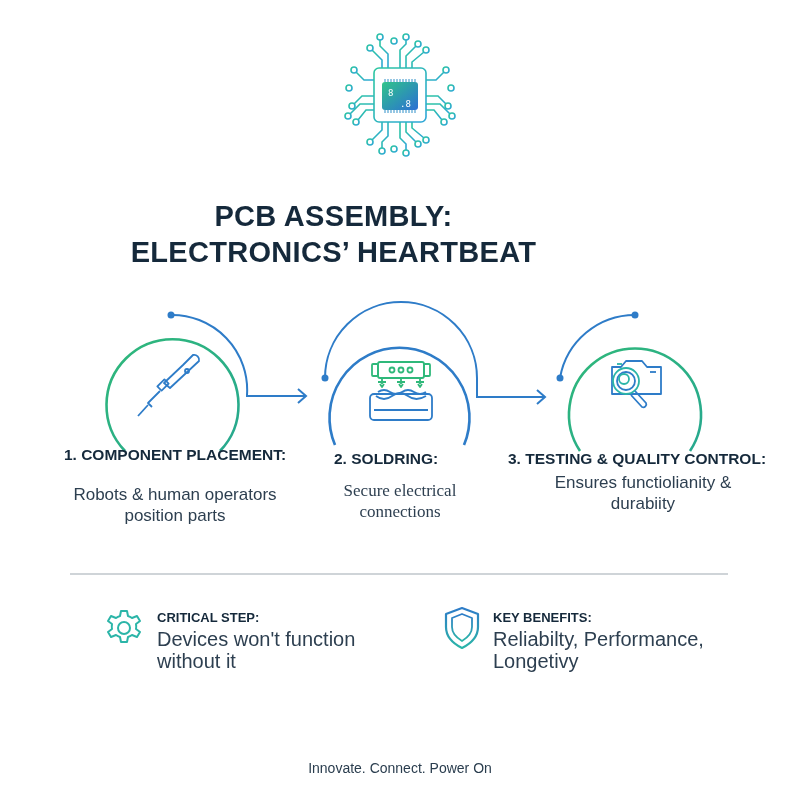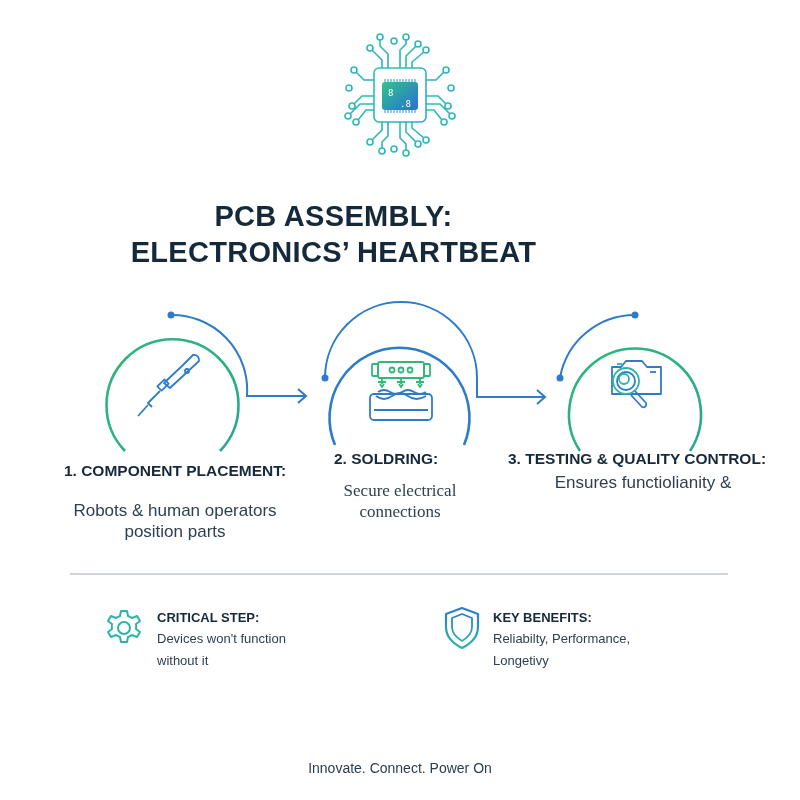--- a/index.html
+++ b/index.html
@@ -15,21 +15,21 @@
   }
   .flow { left: 0; top: 280px; width: 800px; height: 180px; }
   .step-title {
     font-weight: 700; font-size: 15.5px; color: #15293b; text-align: center; white-space: nowrap;
   }
   .step-desc {
     font-size: 17px; line-height: 21px; color: #2d3f50; text-align: center;
   }
   .divider { left: 70px; top: 573px; width: 658px; height: 2px; background: #cfd4d8; }
   .card-title { font-weight: 700; font-size: 13px; color: #15293b; white-space: nowrap; }
-  .card-desc { font-size: 13px; line-height: 22px; color: #2d3f50; }
+  .card-desc { font-size: 20px; line-height: 22px; color: #2d3f50; }
   .footer {
     left: 0; width: 800px; top: 760px; text-align: center; font-size: 14px; color: #2a3d4e;
   }
 </style>
 </head>
 <body>
 
 <div class="abs chip-logo">
   <svg width="124" height="150" viewBox="0 0 124 150">
     <defs>
@@ -172,40 +172,41 @@
     <path d="M 612 367 H 621 L 626 361 H 642 L 647 367 H 661 V 394 H 612 Z" stroke="#2e7cc8"></path>
     <path d="M 617 364 H 622" stroke="#2bb5a8"></path>
     <path d="M 650 372 H 656" stroke="#2e7cc8"></path>
     <circle cx="626" cy="381" r="13" stroke="#2bb5a8"></circle>
     <circle cx="626" cy="381" r="9" stroke="#2e7cc8"></circle>
     <circle cx="624" cy="379" r="5" stroke="#2bb5a8"></circle>
     <path d="M 635 391 L 646 403 A 3 3 0 0 1 642 407 L 631 395" stroke="#2e7cc8"></path>
   </g>
 </svg>
 
-<div class="abs" style="left:50px; top:462px; width:250px;">
+<div class="abs" style="left:50px; top:446px; width:250px;">
   <div class="step-title">1. COMPONENT PLACEMENT:</div>
   <div class="step-desc" style="margin-top:20px;">
     <div>Robots &amp; human operators</div>
     <div>position parts</div>
   </div>
 </div>
 
 <div class="abs" style="left:310px; top:450px; width:180px;">
   <div class="step-title" style="text-align:left; padding-left:24px;">2. SOLDRING:</div>
   <div class="step-desc" style="margin-top:12px;font-family:Liberation Serif, serif;">
     <div>Secure electrical</div>
     <div>connections</div>
   </div>
 </div>
 
 <div class="abs" style="left:508px; top:450px; width:270px;">
   <div class="step-title" style="text-align:left;">3. TESTING &amp; QUALITY CONTROL:</div>
   <div class="step-desc" style="margin-top:4px;">
     <div>Ensures functiolianity &amp;</div>
+    <div>durabiity</div>
   </div>
 </div>
 
 <div class="abs divider"></div>
 
 <div class="abs" style="left:102px; top:606px;">
   <svg width="44" height="44" viewBox="0 0 44 44" fill="none" stroke="#2bb5a8" stroke-width="2" stroke-linejoin="round">
     <path d="M19 3 h6 l1 5 a14 14 0 0 1 4 2 l5 -2 l3 5 l-4 3 a14 14 0 0 1 0 5 l4 3 l-3 5 l-5 -2 a14 14 0 0 1 -4 2 l-1 5 h-6 l-1 -5 a14 14 0 0 1 -4 -2 l-5 2 l-3 -5 l4 -3 a14 14 0 0 1 0 -5 l-4 -3 l3 -5 l5 2 a14 14 0 0 1 4 -2 z" transform="translate(0,2)"></path>
     <circle cx="22" cy="22" r="6"></circle>
   </svg>

